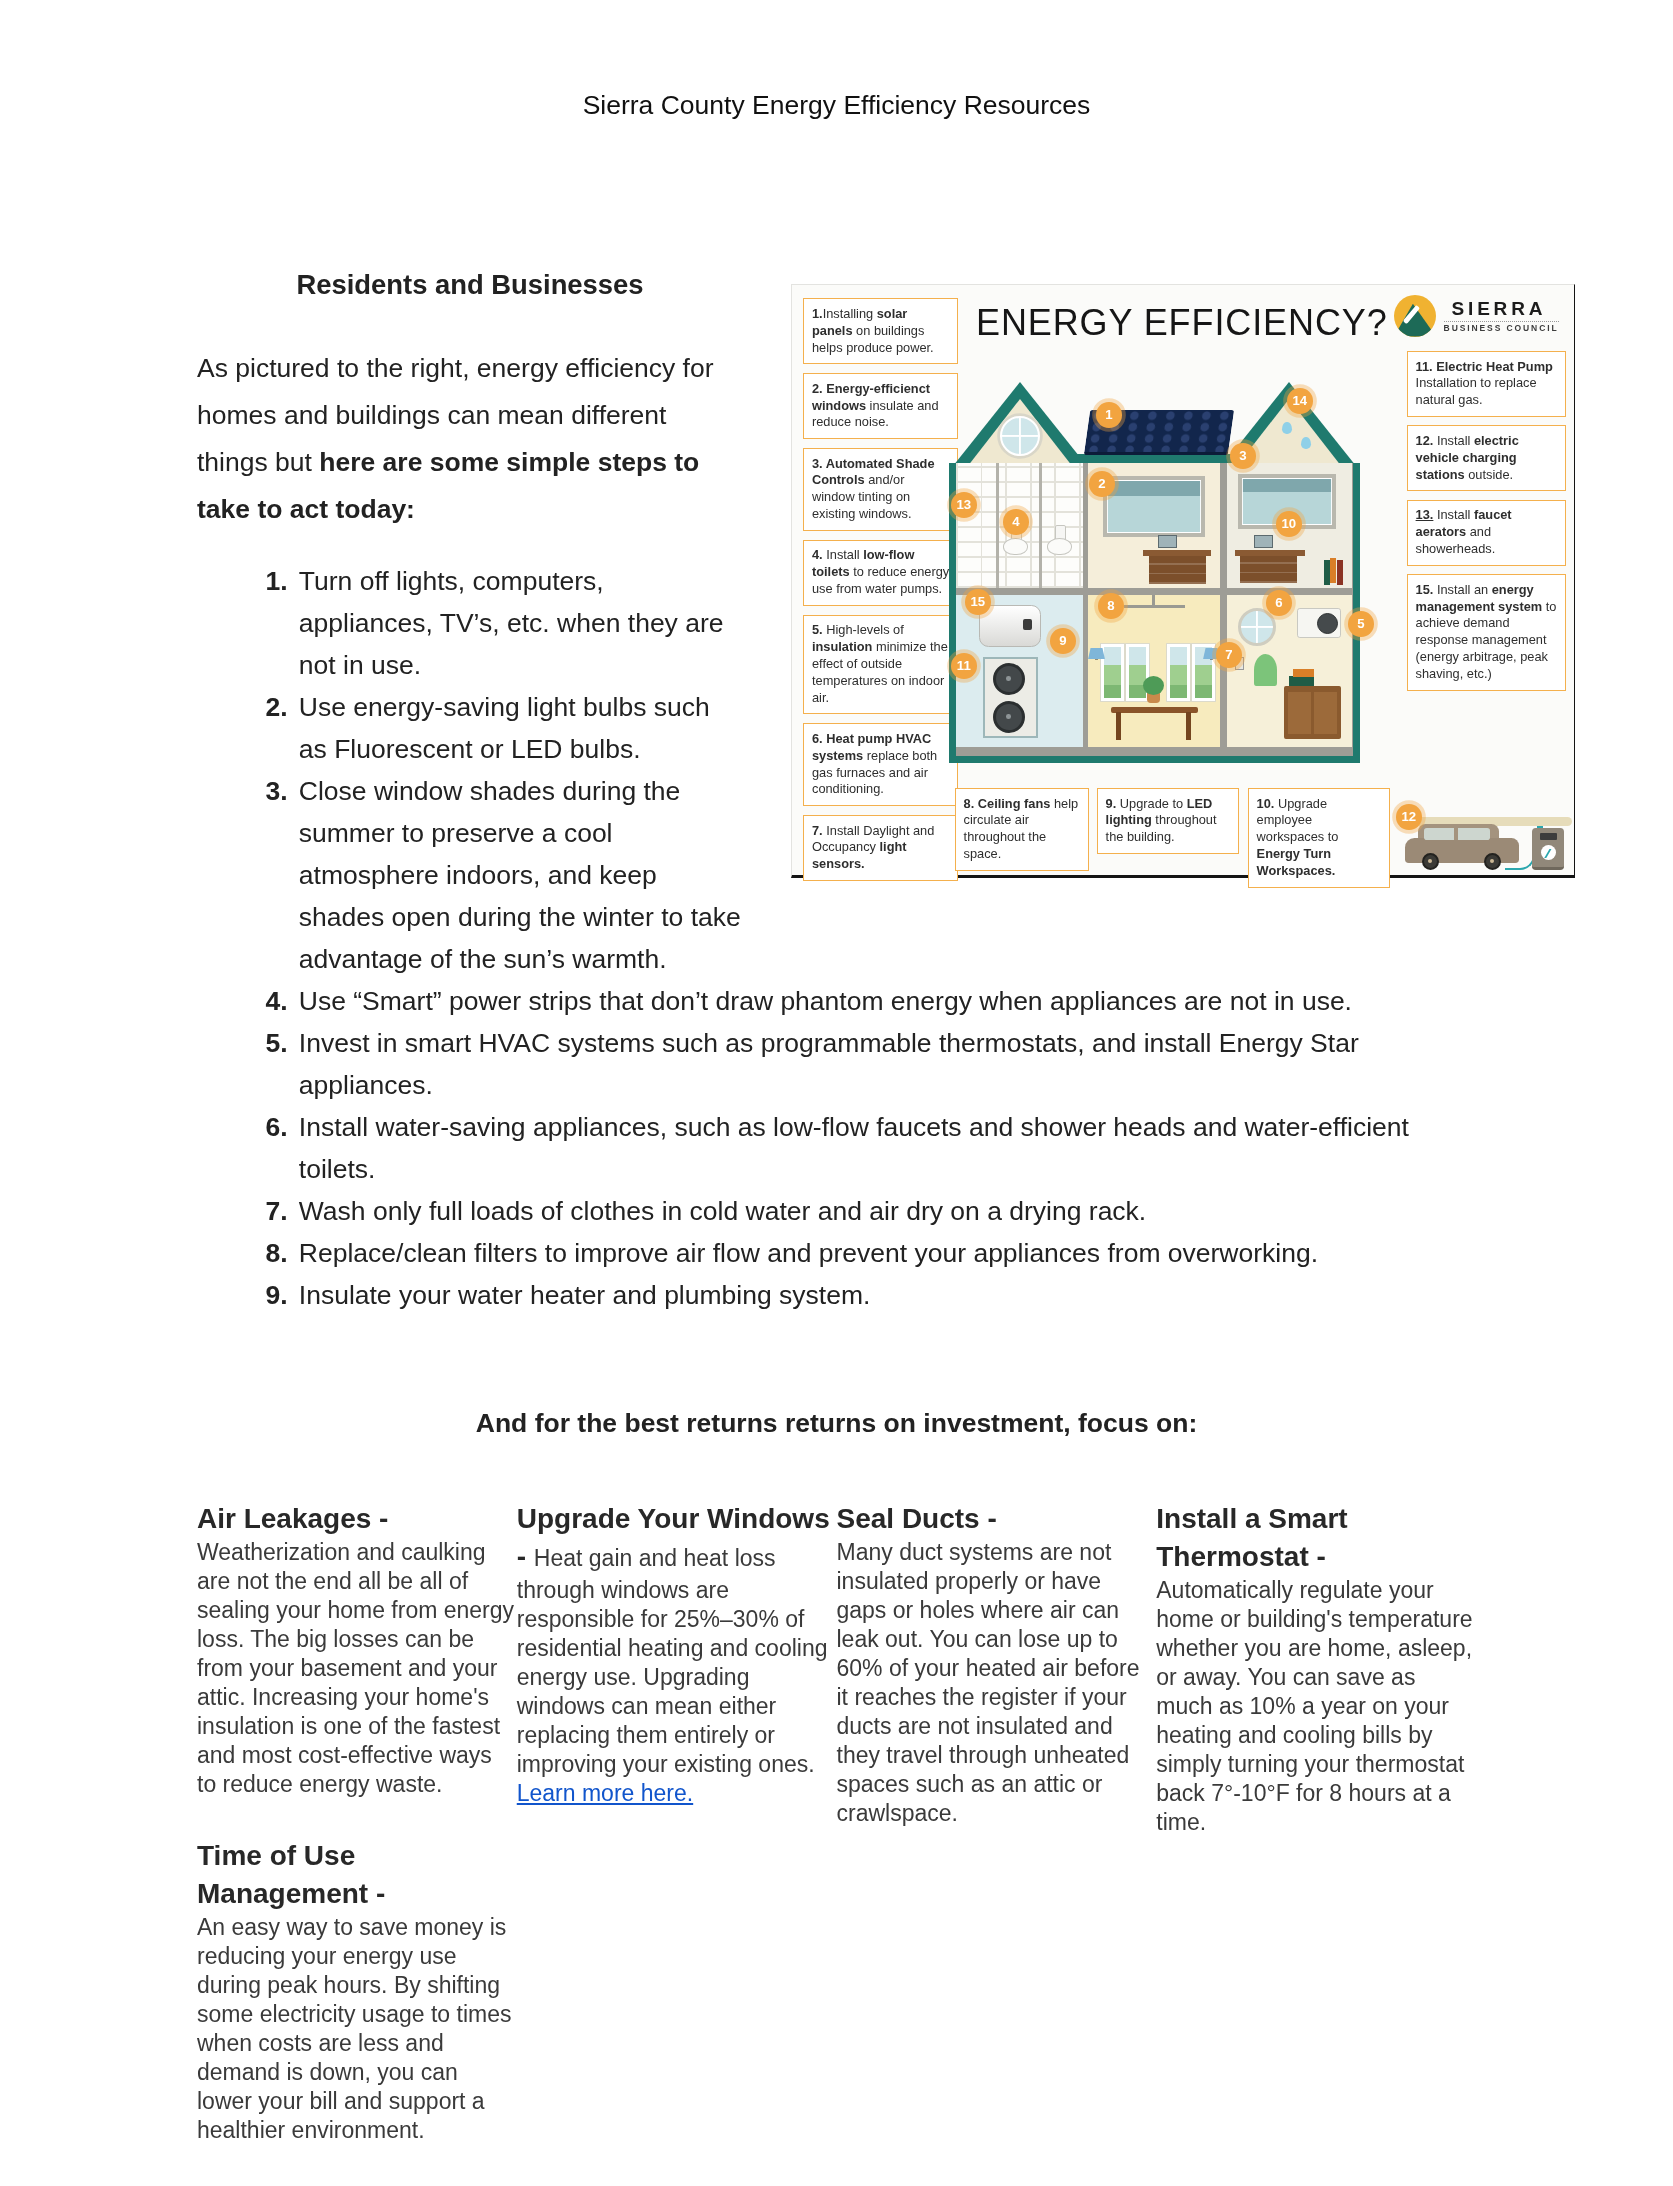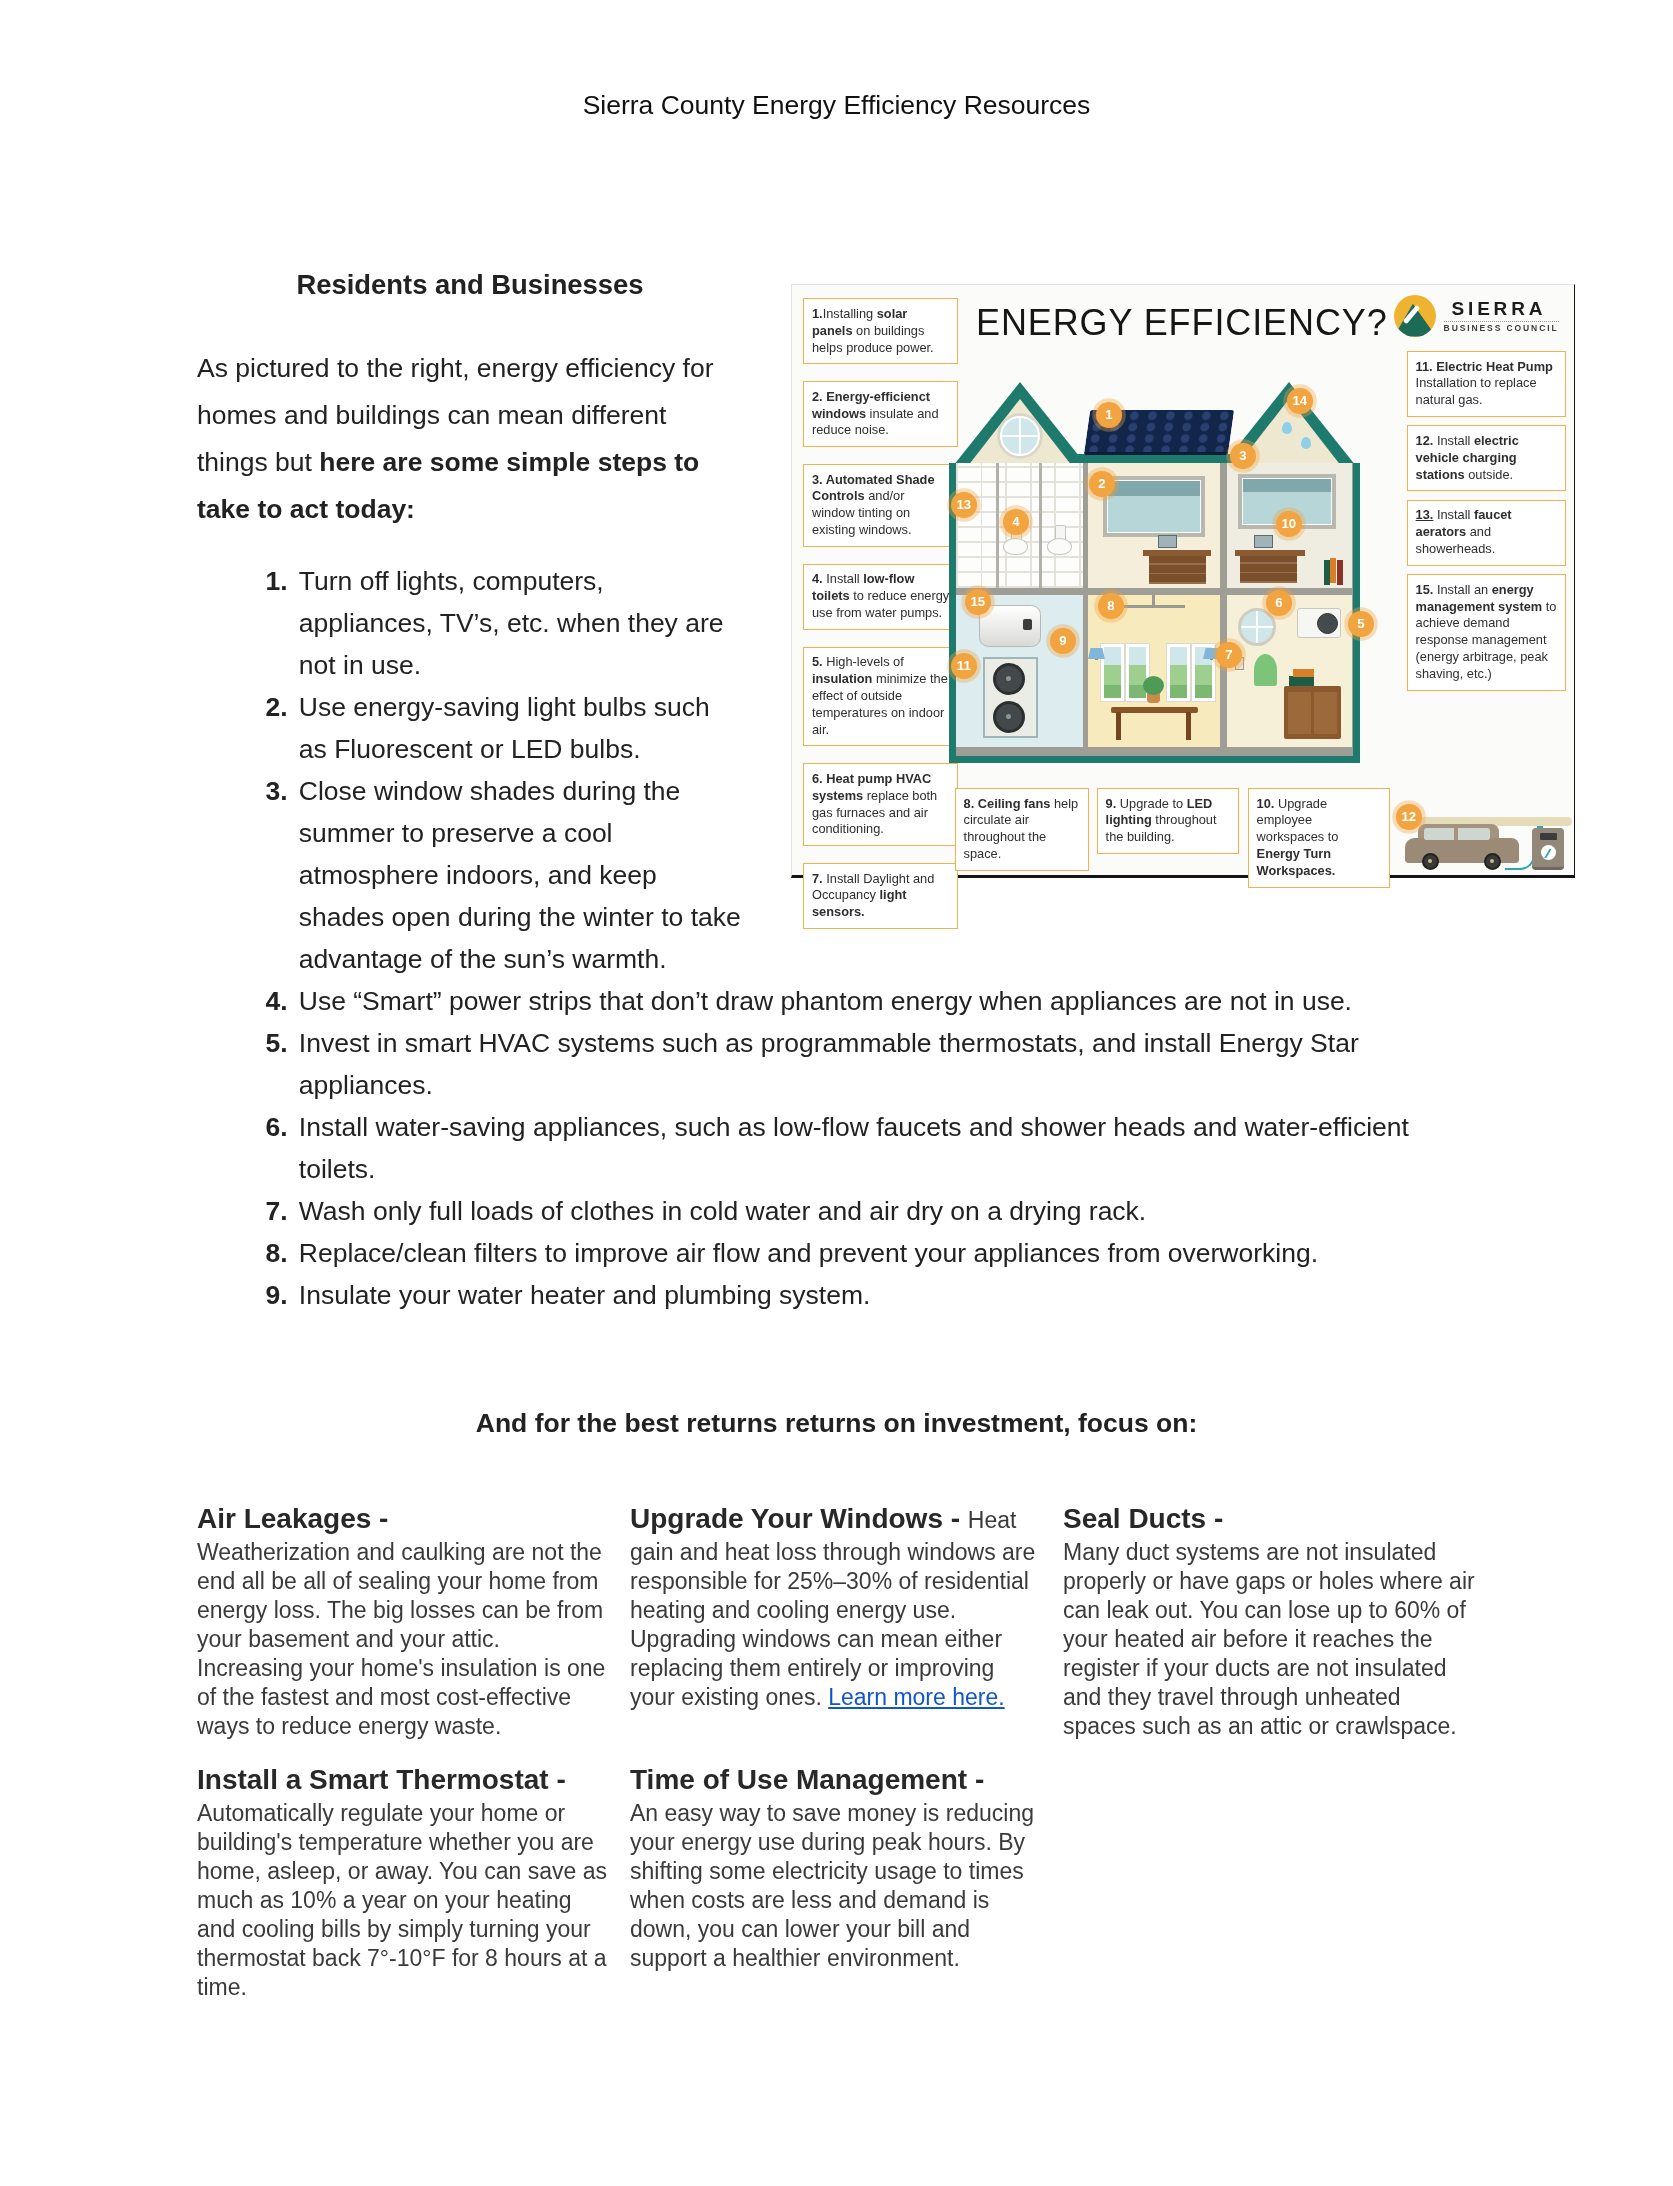--- a/index.html
+++ b/index.html
@@ -16,21 +16,21 @@
     font-size:26.5px; line-height:42px; color:#222; }
   .info-spacer { float:right; width:733px; height:662px; }
   .intro-heading { font-size:27.4px; line-height:36px; font-weight:700; text-align:center; color:#222; }
   .intro-para { margin-top:42px; font-size:26.5px; line-height:47px; }
   .steps { margin-top:26.5px; padding-left:98px; }
   .steps li { padding-left:3.8px; }
   .steps li::marker { font-weight:700; }
   .focus-heading { position:absolute; top:1408px; left:0; width:100%; text-align:center;
     font-size:26.5px; font-weight:700; color:#222; }
   .columns { position:absolute; left:197px; top:1500px; width:1279px;
-    display:grid; grid-template-columns:repeat(3,1fr); gap:20px; }
+    display:grid; grid-template-columns:repeat(4,1fr); }
   .col { font-size:23px; line-height:29px; color:#3a3a3a; }
   .colhead { font-size:28px; line-height:38px; font-weight:700; color:#282828; }
   a.link { color:#1155cc; text-decoration:underline; }
   
   .infographic { position:absolute; left:791px; top:284px; width:784px; height:594px;
     background:#fbfbf9; border-top:0.9px solid #e3e3e0; border-left:0.9px solid #e3e3e0;
     border-right:1.9px solid #141414; border-bottom:3.8px solid #141414; }
   .ig-header { position:absolute; left:184px; top:13.2px; color:#161616; }
   .whatis { font-size:34px; letter-spacing:0.9px; font-weight:400; }
   .ee-title { font-size:36px; letter-spacing:0.9px; font-weight:400; margin-top:3.8px; }
@@ -38,21 +38,21 @@
   .logo-circle { position:relative; width:42px; height:42px; border-radius:50%; background:#f0b231; overflow:hidden; flex:none; }
   .logo-circle::before { content:""; position:absolute; left:0; bottom:0; width:100%; height:78%;
     background:#1d6a57; clip-path:polygon(45% 0,100% 100%,0 100%); }
   .logo-circle::after { content:""; position:absolute; left:15px; top:9.5px; width:4.7px; height:21px;
     background:#fff; transform:rotate(40deg); border-radius:1.9px; }
   .logo-name { font-size:19px; font-weight:700; letter-spacing:3.8px; color:#1c1c1c;margin-left:8px; }
   .logo-sub { font-size:8.5px; font-weight:700; letter-spacing:1.9px; color:#3c3c3c;
     border-top:0.9px dotted #9a9a9a; padding-top:1.9px; margin-top:0.9px; }
   .ibox { border:1.9px solid #f4b04d; background:#fff; padding:6.6px 7.6px;
     font-size:12.8px; line-height:1.32; color:#2e2e2e; }
-  .col-left  { position:absolute; left:11.4px;  top:13.2px; width:155px; display:flex; flex-direction:column; gap:17px; }
+  .col-left  { position:absolute; left:11.4px;  top:13.2px; width:155px; display:flex; flex-direction:column; gap:9px; }
   .col-right { position:absolute; left:615px; top:66px; width:159px; display:flex; flex-direction:column; gap:8.5px; }
   .bbox { position:absolute; top:503px; }
   .num { position:absolute; width:25.6px; height:25.6px; border-radius:50%; background:#f2a440;
     box-shadow:0 0 0 3.8px rgba(242,164,64,.35); color:#fff; font-weight:700; font-size:13.2px;
     display:flex; align-items:center; justify-content:center; z-index:6; }
   
   .house { position:absolute; left:157px; top:97px; width:411px; height:381px; }
   .gable { position:absolute; top:0; height:89px; background:#1f7a6e;
     clip-path:polygon(50% 0,100% 100%,0 100%); }
   .gable-inner { position:absolute; left:15px; right:15px; top:17px; bottom:0;

